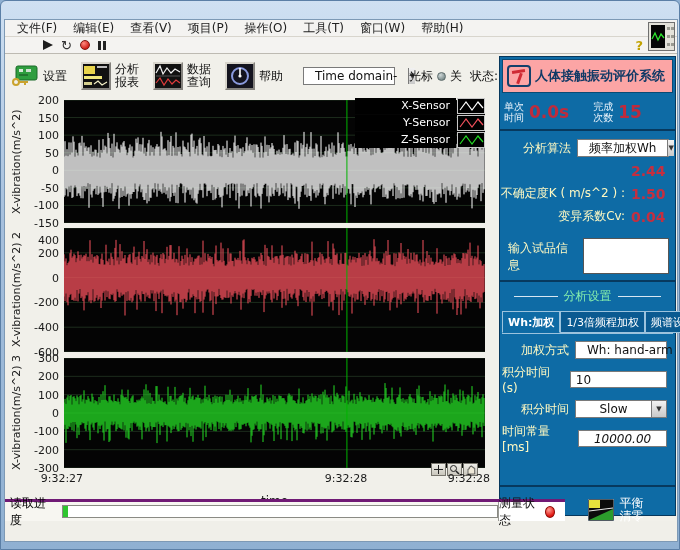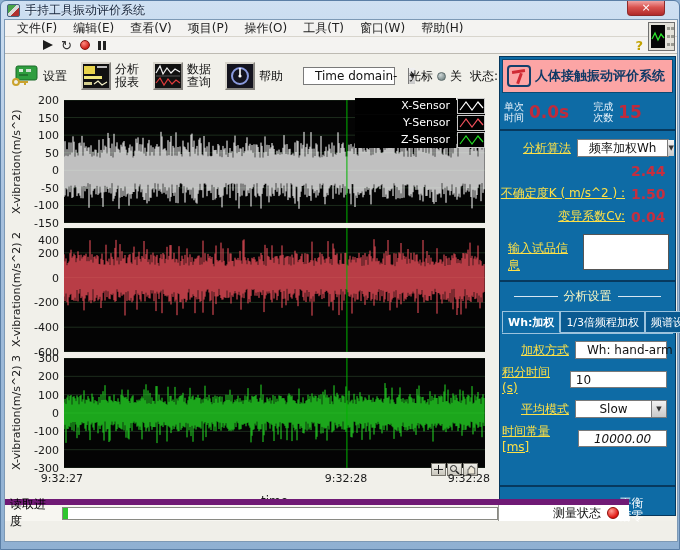--- a/index.html
+++ b/index.html
@@ -86,60 +86,55 @@
             border:1px solid #06375c; color:#fff; }
   .rp-header { margin:2px; height:34px; background:#fca5a5; border:1px solid #0a4a74; display:flex; align-items:center; padding:0 4px; gap:4px; }
   .rp-logo { width:24px; height:22px; border:2px solid #13406b; border-radius:4px; position:relative; flex:none; }
   .rp-logo i { position:absolute; left:3px; top:3px; width:13px; height:3px; background:#cf2b35; transform:rotate(-8deg); }
   .rp-logo b { position:absolute; left:9px; top:6px; width:3px; height:11px; background:#cf2b35; transform:rotate(20deg); }
   .rp-title { font-size:13px; font-weight:bold; color:#123a66; white-space:nowrap; }
   .rp-times { display:flex; align-items:center; height:36px; border-bottom:2px solid #07395e; padding:0 4px; }
   .mini2 { font-size:10px; line-height:11px; color:#eaf3fb; }
   .bigred { font-size:17px; font-weight:bold; color:#bf2b3c; margin:0 10px 0 5px; }
   .rp-row { display:flex; align-items:center; justify-content:flex-end; padding:3px 6px 3px 0; }
-  .rp-lab { font-size:12px; color:#fde047;text-decoration:underline; }
+  .rp-lab { font-size:12px; color:#fef9c3; }
   .rp-val { font-size:14px; font-weight:bold; color:#c42f40; width:38px; text-align:left; margin-left:6px; }
   .rp-combo { width:92px; margin-left:6px; }
   .reset-row { display:flex; align-items:center; justify-content:center; gap:8px; padding:3px 0 5px; }
-  .sample-row { display:flex; align-items:center; gap:5px; padding:2px 6px 6px 8px; border-bottom:2px solid #07395e; }
+  .sample-row { display:flex; align-items:flex-end; gap:5px; padding:2px 6px 6px 8px; border-bottom:2px solid #07395e; }
   .sample-row .rp-lab { margin-top:10px; }
   .sample-box { width:88px; height:36px; background:#fff; border:1px solid #555; resize:none; font:12px "DejaVu Sans",sans-serif; }
-  .divider { display:flex; align-items:center; padding:6px 8px 4px; font-size:12px; color:#fef9c3; }
+  .divider { display:flex; align-items:center; padding:6px 8px 4px; font-size:12px; color:#86efac; }
   .divider::before,.divider::after { content:""; flex:1; height:1px; background:#d7e6f2; margin:0 6px; }
   .tabs { display:flex; padding:2px 2px 0; }
   .tab { font-size:11px; padding:3px 5px 2px; border:1px solid #9cc3dd; background:#0a5a91; white-space:nowrap; }
   .tab.active { background:#0e6ba5; border-bottom-color:#0e6ba5; font-weight:bold; }
   .tab-body { border-top:1px solid #9cc3dd; margin:0 2px; padding-top:5px; }
   .f-row { display:flex; align-items:center; justify-content:flex-end; padding:2px 6px 3px 0; }
   .field { background:#fff; border:1px solid #7a7a7a; height:17px; font-size:12px; color:#111; margin-left:6px; display:flex; align-items:center;text-align:right; }
   .fw { width:100px; }
   .field.left { padding-left:5px; }
   .field.center { justify-content:center;font-style:italic; }
   .rp-buttons { border-top:2px solid #07395e; margin-top:28px; padding:10px 6px 0; display:grid;
                 grid-template-columns:1fr 1fr; row-gap:10px; }
   .act-btn { display:flex; align-items:center; gap:6px; font-size:13px; color:#fff; }
   .act-btn .lab2 { font-size:12px; line-height:13px; }
 
   
-  .statusrow { position:absolute; left:0; bottom:0; width:624px; height:22px; display:flex; border-top:6px solid #701a75; }
+  .statusrow { position:absolute; left:0; bottom:0; width:560px; height:22px; display:flex; border-top:3px solid #701a75; }
   .st-left { width:494px; background:#f7f6f1; border-right:1px solid #9a9a94; display:flex; align-items:center; padding-left:5px; gap:4px; }
   .pbar { width:440px; height:13px; background:#fff; border:1px solid #8a8a84; position:relative; }
   .pbar i { position:absolute; left:0; top:0; bottom:0; width:5px; background:#2fc52f; }
   .st-right { flex:1; background:#fff; display:flex; align-items:center; justify-content:flex-end; gap:6px; padding-right:10px; color:#111; }
 </style>
 </head>
 <body>
 
 <div class="win">
 
-  <div class="titlebar">
-    <span class="app-ico"></span>
-    <span class="title-text">手持工具振动评价系统</span>
-    <span class="close-btn">×</span>
-  </div>
 
   <div class="client">
 
     <div class="menubar">
         <span>文件(F)</span>
         <span>编辑(E)</span>
         <span>查看(V)</span>
         <span>项目(P)</span>
         <span>操作(O)</span>
         <span>工具(T)</span>
@@ -415,21 +410,21 @@
             <div class="combo rp-combo">
               <span class="val" style="flex:1; text-align:center;">Wh: hand-arm</span>
               <span class="arrow">▼</span>
             </div>
           </div>
           <div class="f-row">
             <span class="rp-lab">积分时间(s)</span>
             <span class="field fw left">10</span>
           </div>
           <div class="f-row">
-            <span class="rp-lab">平均模式</span>
+            <span class="rp-lab">积分时间</span>
             <div class="combo rp-combo">
               <span class="val" style="flex:1; text-align:center;">Slow</span>
               <span class="arrow">▼</span>
             </div>
           </div>
           <div class="f-row">
             <span class="rp-lab">时间常量 [ms]</span>
             <span class="field fw center">10000.00</span>
           </div>
         </div>

